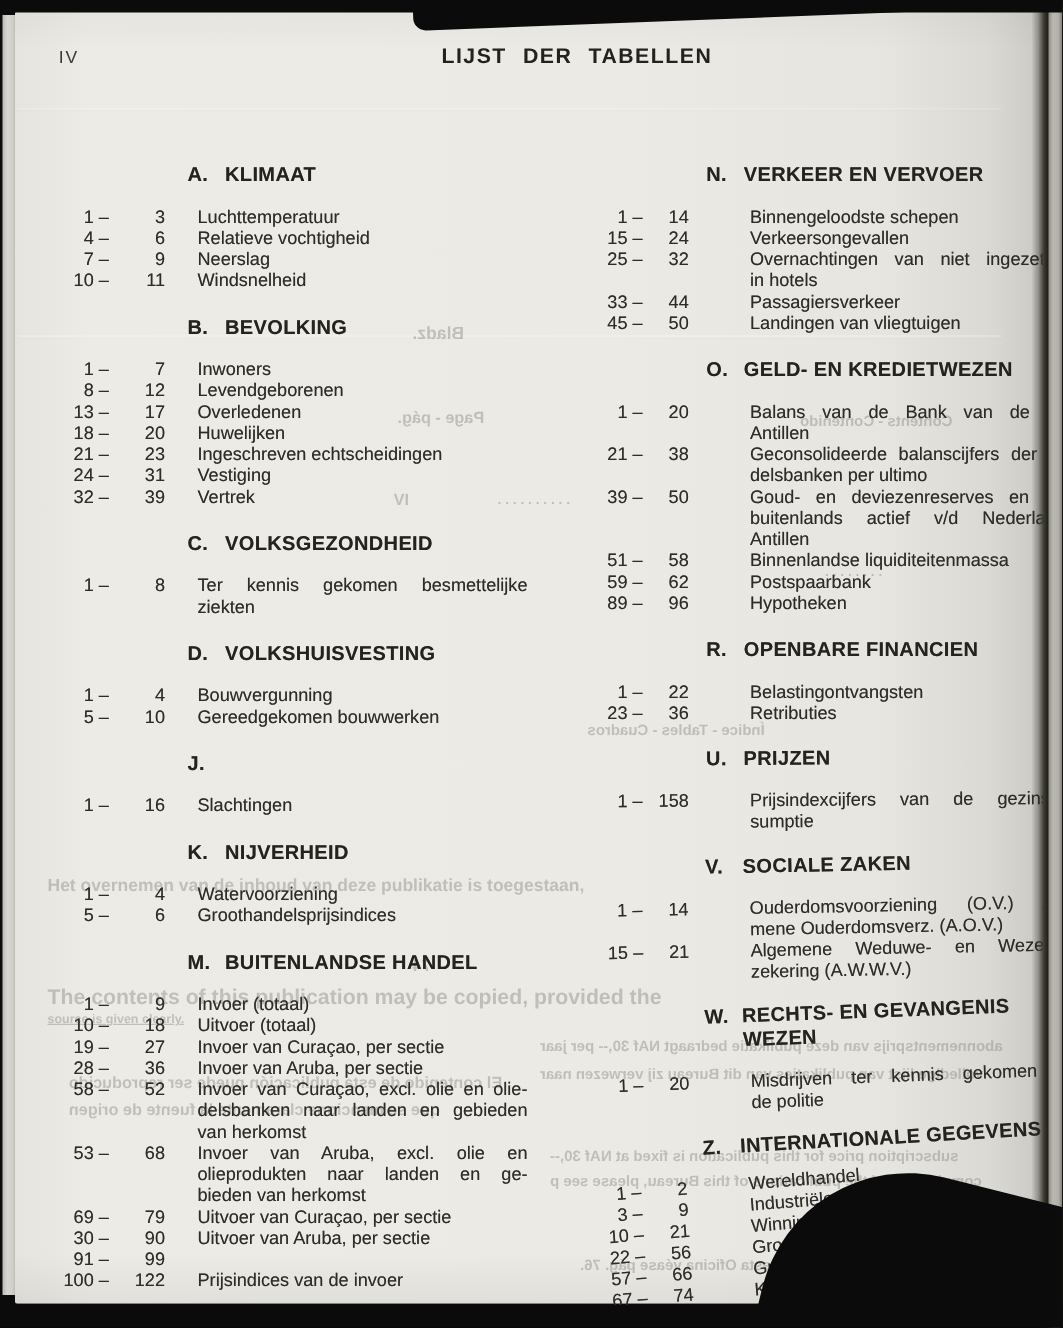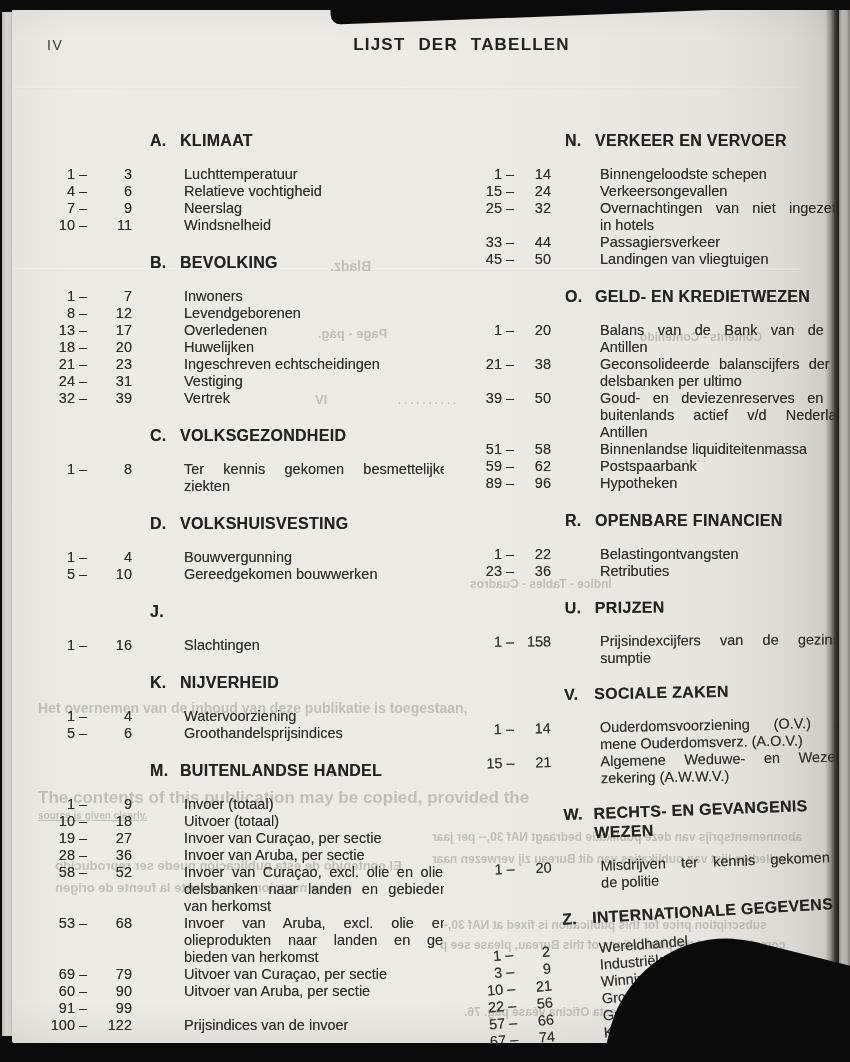--- a/index.html
+++ b/index.html
@@ -46,21 +46,21 @@
              line-height:19px;margin-bottom:16px;}
   .col-left  .section-h{margin-left:122px;}
   .col-right .section-h{margin-left:110px;}
   .s-letter{width:30px;flex:0 0 30px;}
   .s-title{flex:1;}
   .entry{display:flex;align-items:flex-start;line-height:17px;}
   .n-from{flex:0 0 47px;text-align:right;}
   .n-dash{flex:0 0 14px;text-align:left;padding-left:4px;}
   .n-to{flex:0 0 39px;text-align:right;}
   .col-right .n-to{flex:0 0 31px;}
-  .label{margin-left:52px;width:264px;flex:0 0 auto;}
+  .label{margin-left:26px;width:264px;flex:0 0 auto;}
   .col-right .label{margin-left:49px;width:268px;}
   .line{display:block;white-space:nowrap;}
   .jline{text-align:justify;text-align-last:justify;text-justify:inter-word;}
   .s-title .line{text-align:left;text-align-last:left;}
   
   .col-right .section:nth-child(4){transform:rotate(-.4deg);transform-origin:0 50%;}
   .col-right .section:nth-child(5){transform:rotate(-1.1deg);transform-origin:0 50%;}
   .col-right .section:nth-child(6){transform:rotate(-2.1deg);transform-origin:0 50%;}
   .col-right .section:nth-child(7){transform:rotate(-3.3deg);transform-origin:0 40%;}
   .col-right .section:nth-child(7) .entry{transform:rotate(-1.2deg);transform-origin:0 50%;}
@@ -340,21 +340,21 @@
           </div>
           <div class="entry">
             <span class="n-from">69</span>
             <span class="n-dash">–</span>
             <span class="n-to">79</span>
             <span class="label">
               <span class="line">Uitvoer van Curaçao, per sectie</span>
             </span>
           </div>
           <div class="entry">
-            <span class="n-from">60</span>
+            <span class="n-from">30</span>
             <span class="n-dash">–</span>
             <span class="n-to">90</span>
             <span class="label">
               <span class="line">Uitvoer van Aruba, per sectie</span>
             </span>
           </div>
           <div class="entry">
             <span class="n-from">91</span>
             <span class="n-dash">–</span>
             <span class="n-to">99</span>

